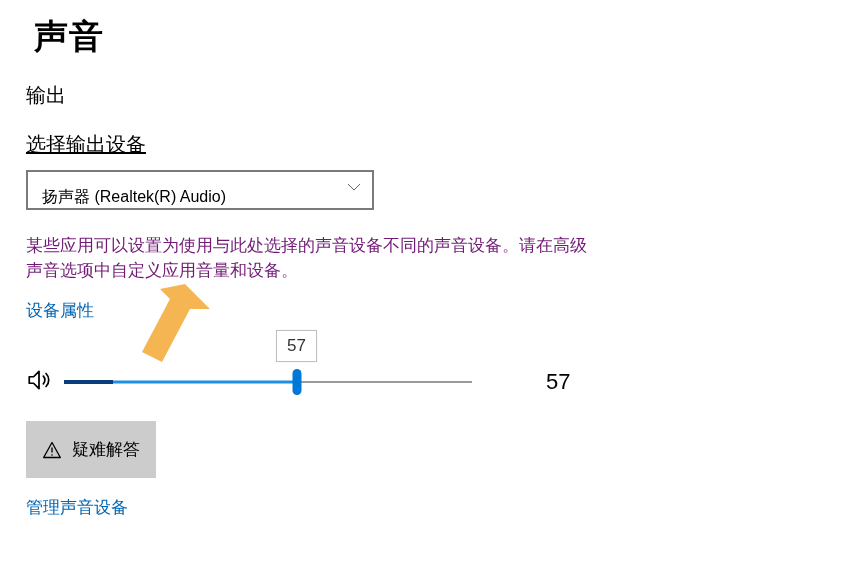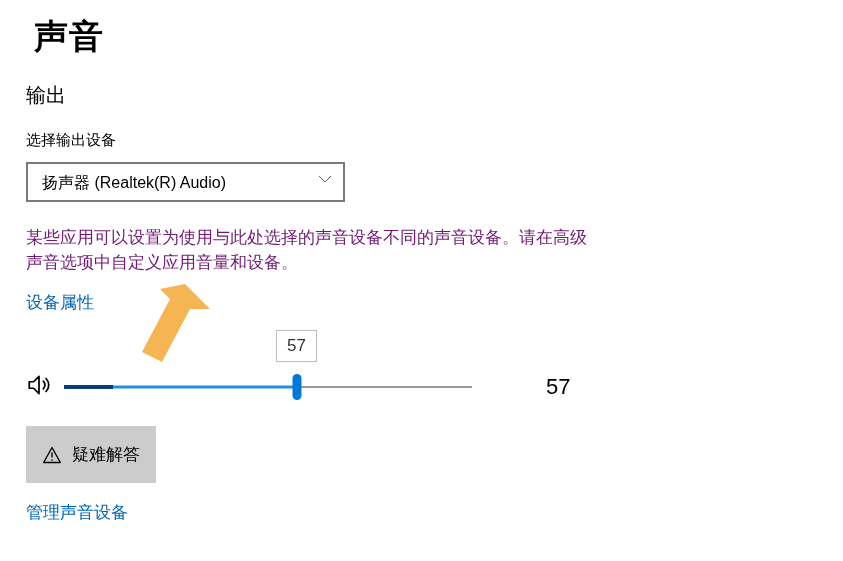--- a/index.html
+++ b/index.html
@@ -7,42 +7,42 @@
       margin: 0; padding: 0;
       width: 843px; height: 561px;
       background: #fff;
       font-family: "Microsoft YaHei", "Segoe UI", sans-serif;
       color: #000;
       -webkit-font-smoothing: antialiased;
     }
     .page { padding: 14px 26px; position: relative; }
     .h1 { font-size: 34px; font-weight: 600; letter-spacing: 1px; margin: 0 8px 22px; }
     .h2 { font-size: 20px; font-weight: 400; margin: 0 0 22px; }
-    .label { font-size: 15px; font-weight: 400; margin: 0 0 12px; }
+    .label { font-size: 20px; font-weight: 400; margin: 0 0 12px; text-decoration: underline; }
 
     .select {
       position: relative;
-      width: 319px; height: 40px; line-height: 38px;
+      width: 348px; height: 40px; line-height: 38px;
       border: 2px solid #7a7a7a;
-      padding: 0 36px 0 14px;
+      padding: 6px 36px 0 14px;
       font-size: 16px;
       cursor: pointer;
       margin-bottom: 24px;
       background:#fff;
     }
     .select .chev {
       position: absolute; right: 10px; top: 50%; transform: translateY(-50%);
       color:#555;
     }
     .desc {
       font-size: 17px; color: #701a75; line-height: 1.45; max-width: 565px;
       margin: 0 0 16px;
     }
     .link { color:#0066b4; font-size:17px; cursor:pointer; display:inline-block; }
-    .link.props { margin-bottom: 44px; }
+    .link.props { margin-bottom: 31px; }
     .link.manage { margin-top: 18px; }
 
     .vol-row {
       display:flex; align-items:center; gap: 12px; margin-top: 14px; margin-bottom: 24px;
     }
     .vol-icon { width: 26px; color:#000; }
     .slider {
       position: relative; width: 408px; height: 22px;
     }
     .track-bg {

